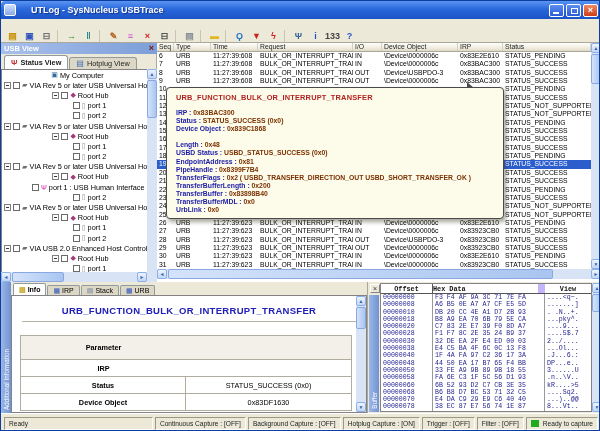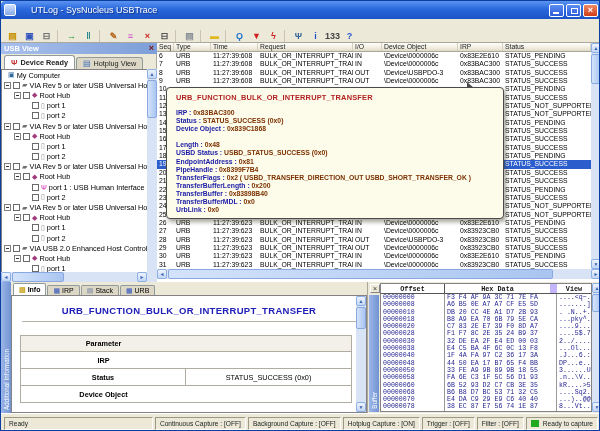--- a/index.html
+++ b/index.html
@@ -6,21 +6,21 @@
   *{box-sizing:border-box;}
   .app{position:relative;width:600px;height:431px;font-family:"Liberation Sans",sans-serif;
        background:#ece9d8;overflow:hidden;border:1px solid #0b3e9e;}
 
   
   .titlebar{position:absolute;left:0;top:0;width:600px;height:18px;
     background:linear-gradient(180deg,#5a94f2 0%,#2a68dd 45%,#1b53c5 100%);
     display:flex;align-items:center;padding:0 3px;border-radius:4px 4px 0 0;}
   .appicon{width:12px;height:12px;background:linear-gradient(#cfe0ff,#86a8e8);border:1px solid #fff;
     border-radius:2px;margin-right:4px;}
-  .wtitle{color:#fff;font-size:9px;font-weight:normal;text-shadow:1px 1px 1px #12348a;flex:1;white-space:nowrap;padding-left:11px;}
+  .wtitle{color:#fff;font-size:9px;font-weight:bold;text-shadow:1px 1px 1px #12348a;flex:1;white-space:nowrap;padding-left:11px;}
   .wbtns{display:flex;gap:2px;}
   .wbtn{width:15px;height:13px;border:1px solid #fff;border-radius:2px;
     background:linear-gradient(#5e8ef0,#2a5cd8);position:relative;color:#fff;
     font-size:9px;line-height:11px;text-align:center;font-weight:bold;}
   .wbtn .minbar{position:absolute;left:3px;bottom:2px;width:6px;height:2px;background:#fff;}
   .wbtn .restbox{position:absolute;left:4px;top:3px;width:7px;height:6px;border:1px solid #fff;}
   .wbtn.close{background:linear-gradient(#ef8a67,#ce3c16);}
 
   
   .menubar{position:absolute;left:0;top:18px;width:600px;height:11px;background:#ece9d8;
@@ -42,21 +42,21 @@
     padding:0 3px;justify-content:center;}
   .pane-hdr .ptitle{color:#fff;font-size:7.5px;font-weight:bold;flex:1;}
   .pane-hdr .pclose{color:#7a1010;font-size:9px;font-weight:bold;line-height:9px;}
   .vtabs{position:absolute;left:1px;top:12px;width:154px;height:14px;display:flex;align-items:flex-end;gap:1px;padding-left:2px;}
   .xtab{display:flex;align-items:center;gap:3px;font-size:7.3px;padding:2px 6px;
     border:1px solid #919b9c;border-bottom:none;border-radius:3px 3px 0 0;background:#ddd8c6;color:#222;height:12px;}
   .xtab.sel{background:#fff;height:14px;font-weight:bold;}
   .xtab .tico{font-size:8px;}
   .tree{position:absolute;left:0;top:26px;width:146px;height:245px;background:#fff;
     border:1px solid #848284;border-right:none;overflow:hidden;}
-  .trow{display:flex;align-items:center;height:10.2px;font-size:7.3px;white-space:nowrap;overflow:hidden;}
+  .trow{display:flex;align-items:center;height:10.2px;font-size:7.3px;white-space:nowrap;overflow:hidden;justify-content:center;}
   .exp{display:none;width:7px;height:7px;border:1px solid #808080;background:#fff;position:relative;
     margin-right:2px;flex:none;}
   .exp::after{content:"";position:absolute;left:1px;right:1px;top:2px;height:1px;background:#333;}
   .has-exp .exp{display:inline-block;}
   .cb{display:none;width:7px;height:7px;border:1px solid #6a6a6a;background:#fff;margin-right:2px;flex:none;}
   .has-cb .cb{display:inline-block;}
   .ticon{font-size:7px;margin-right:2px;flex:none;}
   .tlabel{color:#000;overflow:hidden;}
 
   
@@ -103,42 +103,42 @@
     border:1px solid #919b9c;border-bottom:none;border-radius:2px 2px 0 0;background:#ddd8c6;}
   .itab.sel{background:#fff;height:12px;font-weight:bold;}
   .itab .tico{font-size:7px;}
   .info-content{position:absolute;left:10px;top:13px;width:356px;height:118px;background:#fff;
     border:1px solid #848284;overflow:hidden;}
   .info-title{margin-top:9px;text-align:center;font-size:9.5px;font-weight:bold;color:#2020b8;
     letter-spacing:.3px;}
   .info-hr{height:1px;background:#b8b4a4;margin:5px 10px 0 10px;}
   .ptable{margin:13px 14px 0 8px;border:1px solid #b0aca0;border-bottom:none;}
   .prow{display:flex;border-bottom:1px solid #b0aca0;height:17px;align-items:center;}
-  .prow.phead{background:#f2f0e8;height:16px;}
+  .prow.phead{background:#f2f0e8;height:24px;}
   .pc{width:50%;text-align:center;font-size:7.3px;overflow:hidden;border-right:1px solid #b0aca0;height:100%;
       display:flex;align-items:center;justify-content:center;}
   .pc:last-child{border-right:none;}
   .prow .pc:first-child{font-weight:bold;}
   .phead .pc{font-weight:bold;}
 
   
   .bottom-right{position:absolute;left:366px;top:281px;width:234px;height:131px;background:#ece9d8;
     border-left:1px solid #aca899;}
   .hx-close{position:absolute;left:2px;top:2px;width:10px;height:9px;background:#ece9d8;
     border:1px solid;border-color:#fff #848284 #848284 #fff;font-size:7px;line-height:7px;
     text-align:center;color:#333;}
   .buf-strip{position:absolute;left:1px;top:13px;width:10px;height:117px;
     background:linear-gradient(90deg,#9cb6e8,#7193d2);display:flex;align-items:flex-end;justify-content:center;}
   .buf-strip span{writing-mode:vertical-rl;transform:rotate(180deg);color:#fff;font-size:6.3px;padding-top:3px;}
   .hexbox{position:absolute;left:12px;top:1px;width:212px;height:129px;background:#fff;
     border:1px solid #848284;overflow:hidden;font-family:"Liberation Mono","DejaVu Sans Mono",monospace;}
   .hex-hdr{display:flex;font-size:6.8px;font-weight:bold;color:#111;height:10px;line-height:10px;
     border-bottom:1px solid #555;}
-  .hx-off{width:64px;text-align:center;border-right:1px solid #555;flex:none;}
-  .hx-dat{width:112px;text-align:center;border-right:7px solid #c4b5fd;flex:none;}
+  .hx-off{width:52px;text-align:center;border-right:1px solid #555;flex:none;}
+  .hx-dat{width:112px;border-right:7px solid #c4b5fd;flex:none;}
   .hx-asc{flex:1;text-align:center;}
   .hex-row{display:flex;font-size:6.6px;color:#24248f;height:7.3px;line-height:7.3px;white-space:nowrap;}
   .hex-row .hx-off{border-right:1px solid #999;text-align:left;padding-left:2px;}
   .hex-row .hx-dat{border-right:1px solid #999;text-align:left;padding-left:2px;}
   .hex-row .hx-asc{padding-left:2px;text-align:left;}
 
   
   .statusbar{position:absolute;left:0;top:412px;width:600px;height:19px;background:#ece9d8;
     border-top:1px solid #fff;display:flex;align-items:center;gap:2px;padding:2px 3px;}
   .sb-cell{border:1px solid;border-color:#9d9884 #fff #fff #9d9884;height:13px;display:flex;
@@ -221,21 +221,21 @@
 
   <div class="left-panel">
     <div class="pane-hdr">
       <span class="ptitle">USB View</span>
       <span class="pclose">×</span>
     </div>
     <div class="vtabs">
 
         <span class="xtab sel">
           <span class="tico" style="color: rgb(192, 51, 51);">Ψ</span>
-          <span>Device Ready</span>
+          <span>Status View</span>
         </span>
 
         <span class="xtab">
           <span class="tico" style="color: rgb(51, 102, 187);">▤</span>
           <span>Hotplug View</span>
         </span>
       </div>
     <div class="tree">
 
         <div class="trow" style="padding-left: 6px;">
@@ -802,20 +802,21 @@
               <span class="pc">IRP</span>
             </div>
 
             <div class="prow">
               <span class="pc">Status</span>
               <span class="pc">STATUS_SUCCESS (0x0)</span>
             </div>
 
             <div class="prow">
               <span class="pc">Device Object</span>
+              <span class="pc">0x83DF1630</span>
             </div>
           </div>
       </div>
     </div>
 
     <div class="sb" style="left:355px;top:14px;width:10px;height:116px;">
       <div class="sbb" style="top:0;">▲</div>
       <div class="sbt" style="left:0;top:11px;width:10px;height:22px;"></div>
       <div class="sbb" style="bottom:0;">▼</div>
     </div>

